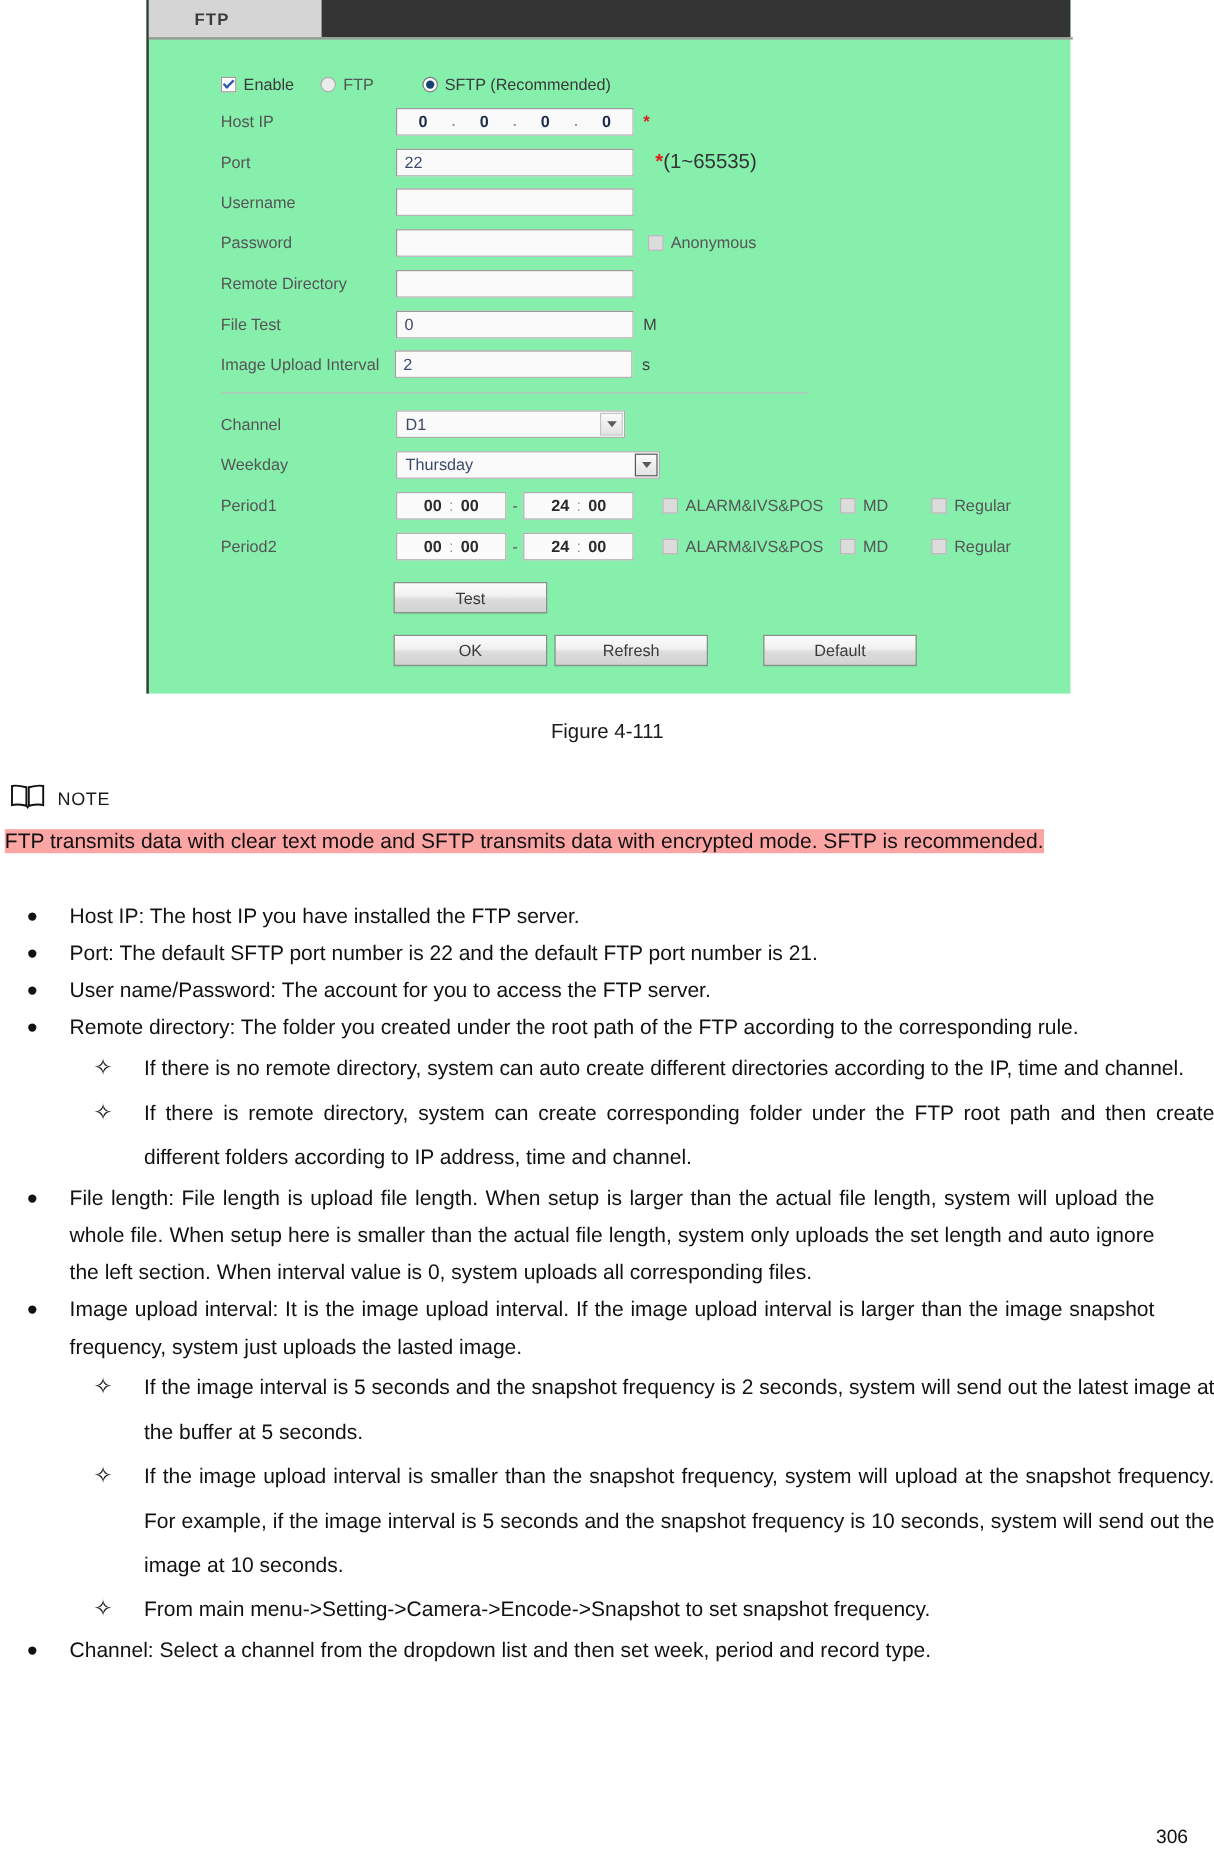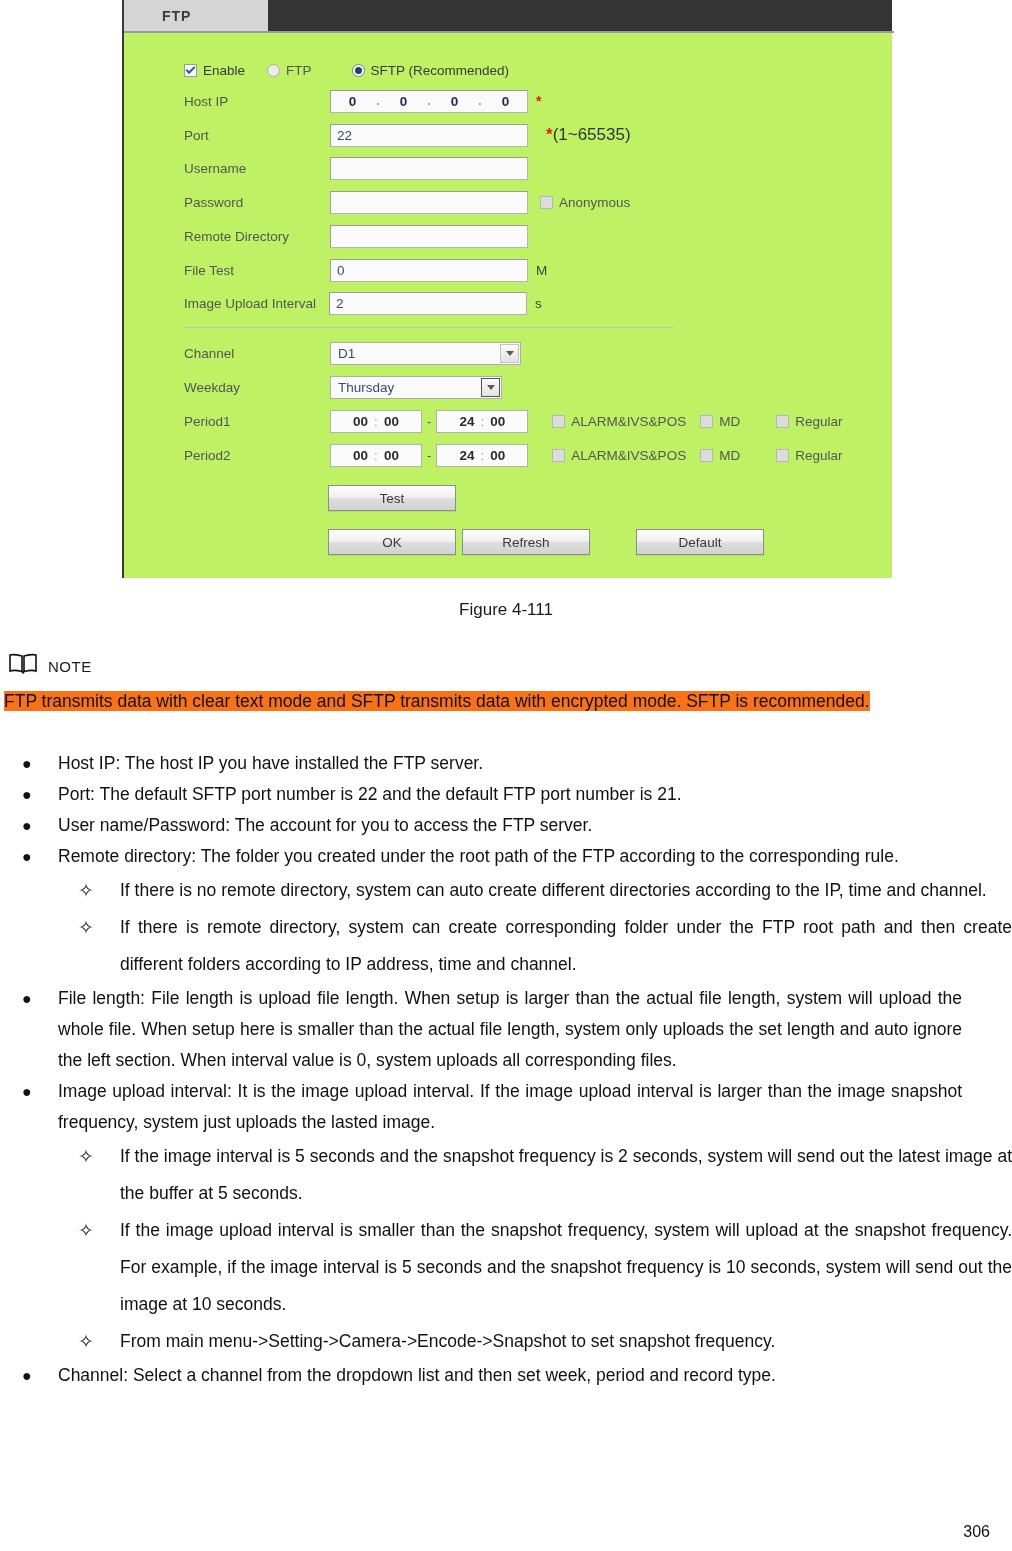--- a/index.html
+++ b/index.html
@@ -16,21 +16,21 @@
     overflow: hidden;
   }
 
   
   .ftp-panel {
     position: absolute;
     left: 122px;
     top: 0px;
     width: 770px;
     height: 578px;
-    background: #bef264;
+    background: #86efac;
     border-left: 2px solid #3a3a3a;
     box-sizing: border-box;
   }
   .tabbar {
     position: relative;
     height: 31px;
     background: #343434;
   }
   .tab-active {
     position: absolute;
@@ -263,21 +263,21 @@
     position: absolute;
     left: 4px; top: 686px;
     width: 1004px;
     font-size: 17.5px;
     line-height: 31px;
     text-align: justify;
     text-justify: inter-word;
     color: #111;
   }
   .note-body span.hl {
-    background: #f97316;
+    background: #fca5a5;
     box-decoration-break: clone;
     -webkit-box-decoration-break: clone;
   }
 
   .doclist {
     position: absolute;
     left: 0;
     top: 748px;
     width: 1012px;
   }
@@ -418,21 +418,21 @@
       <span class="sel" style="width:191px;">
         <span>D1</span>
         <span class="arrowbtn">
             <span class="caret"></span>
           </span>
       </span>
     </div>
 
     <div class="row" style="left:60px; top:341px;">
       <span class="lbl" style="width:146px;">Weekday</span>
-      <span class="sel focused" style="width:172px;">
+      <span class="sel focused" style="width:220px;">
         <span>Thursday</span>
         <span class="arrowbtn">
             <span class="caret"></span>
           </span>
       </span>
     </div>
 
     <div class="row" style="left:60px; top:375px; width:740px;">
       <span class="lbl" style="width:146px;">Period1</span>
       <span class="timebox">

